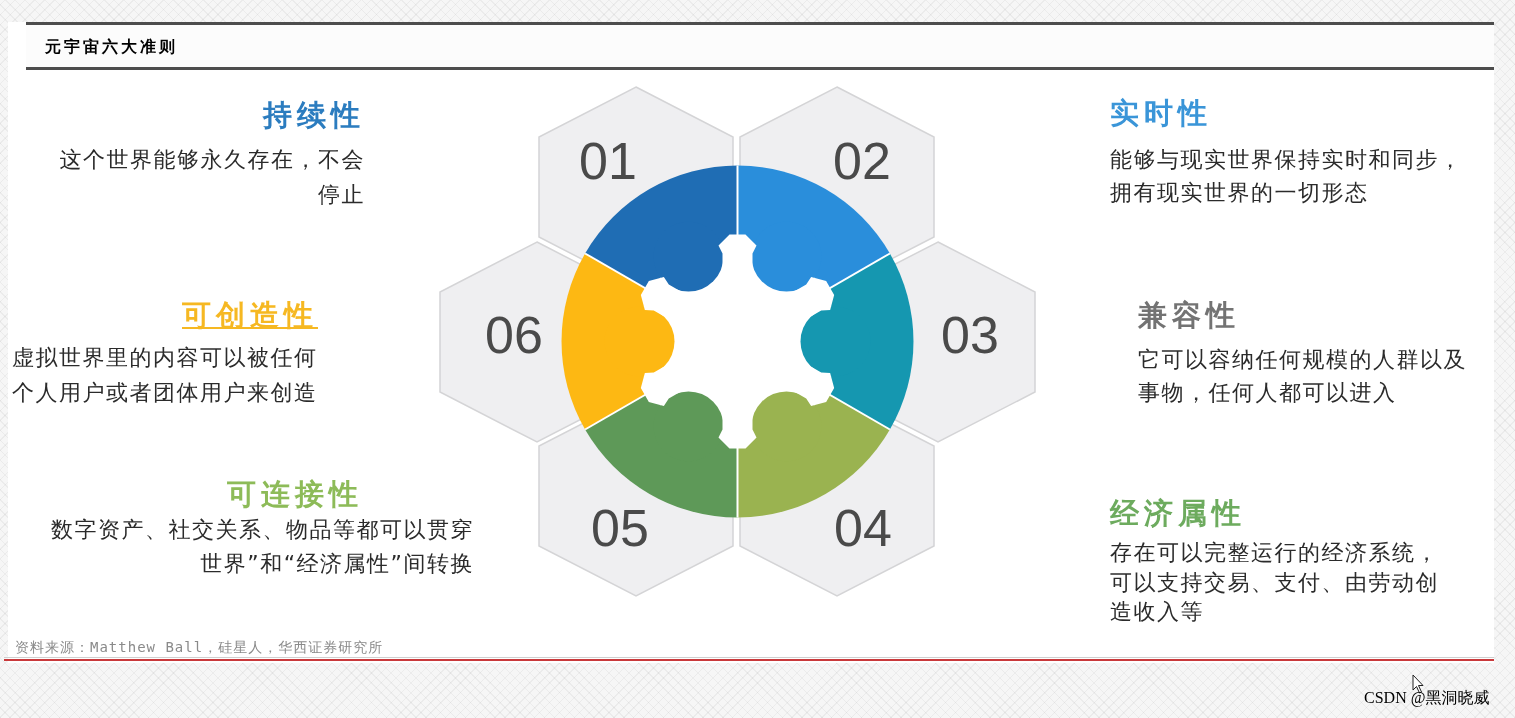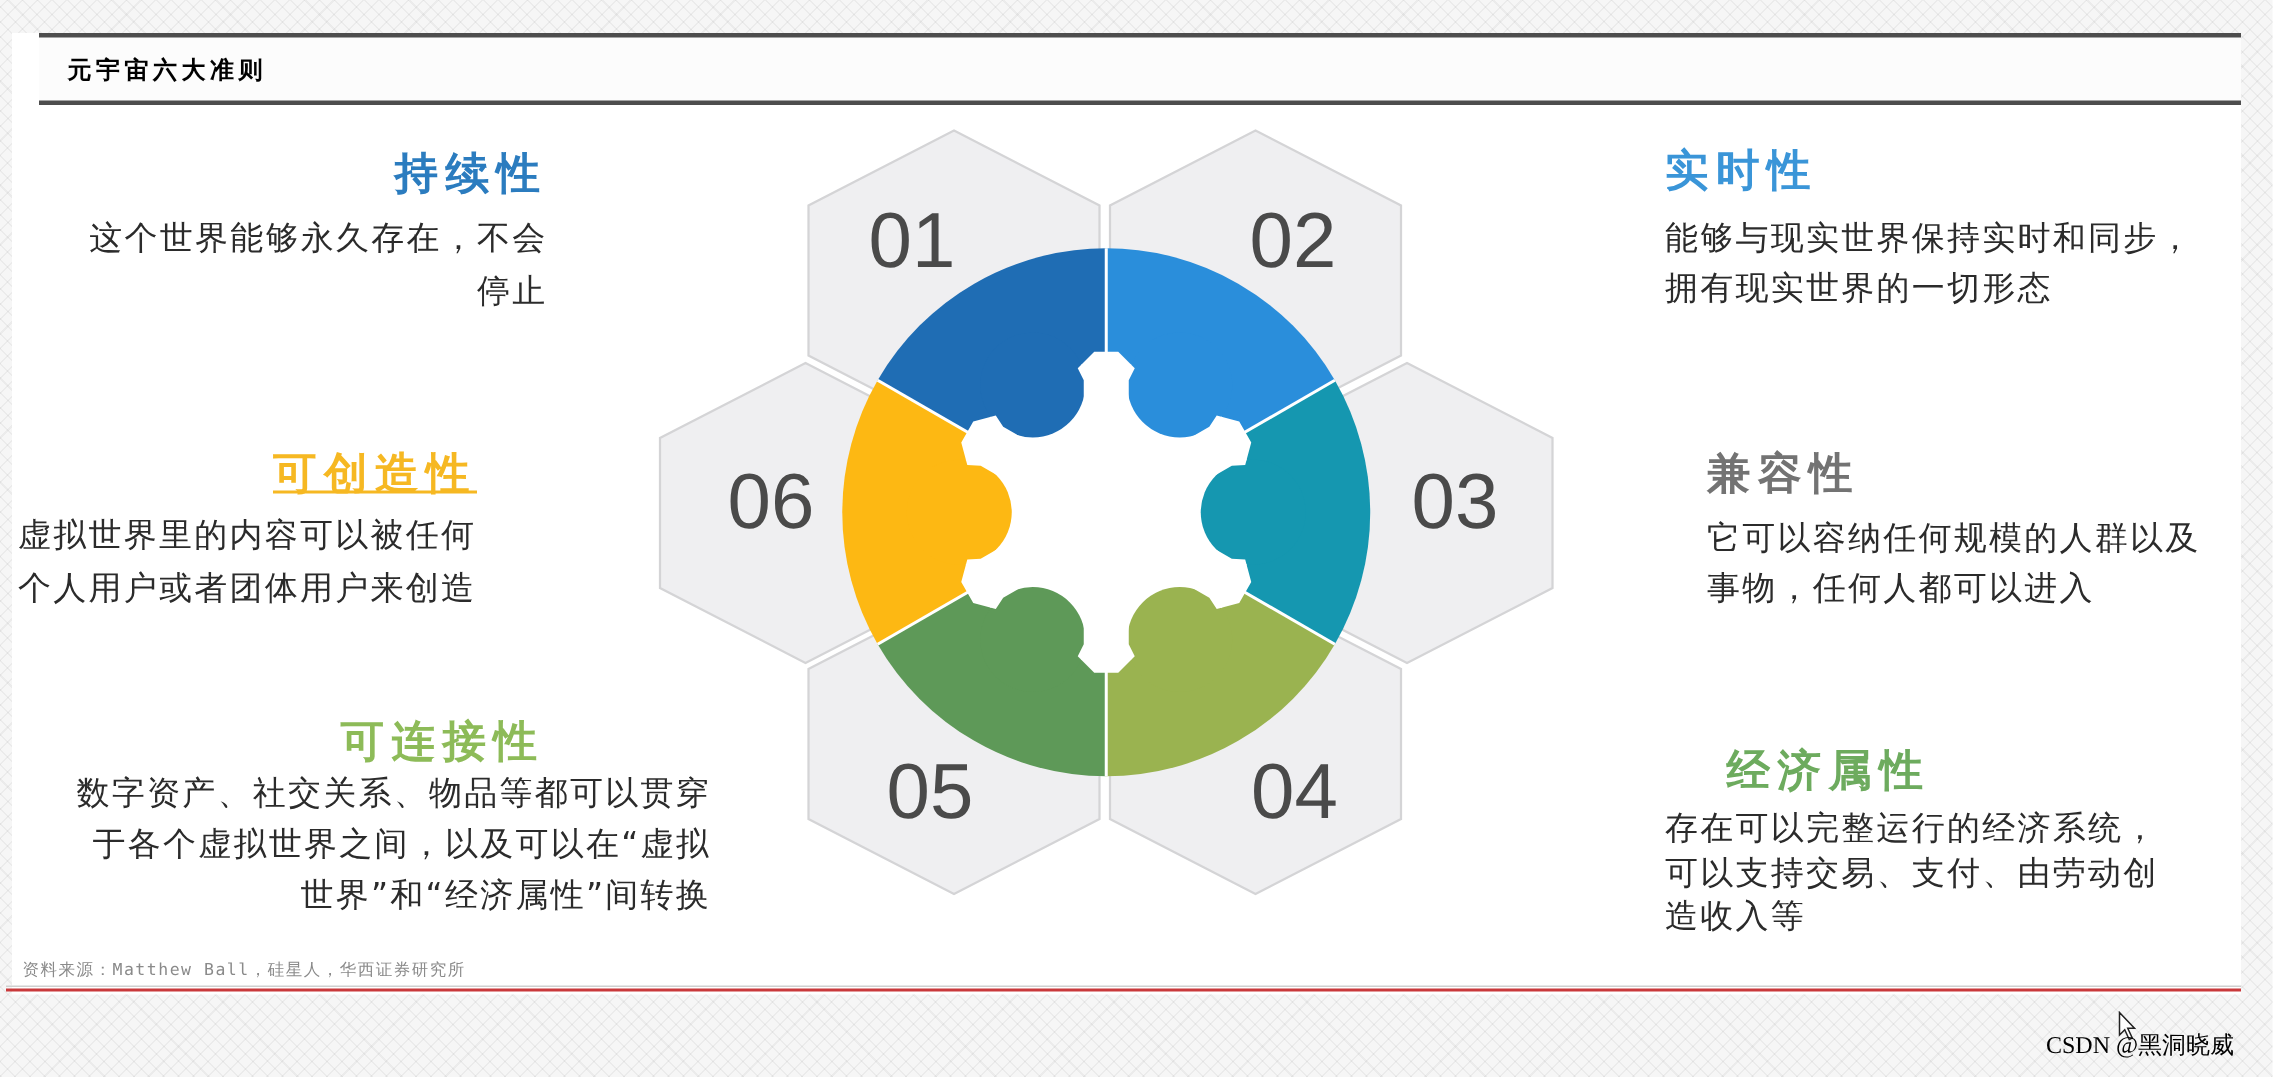--- a/index.html
+++ b/index.html
@@ -37,21 +37,21 @@
     letter-spacing: 5px; white-space: nowrap;
   }
   .pdesc {
     position: absolute; font-size: 22px; letter-spacing: 1.5px; color: #2b2b2b; white-space: nowrap;
   }
   .right-align { text-align: right; }
 
   .footer-gray { left: 4px; top: 657px; width: 1490px; height: 1px; background: #cfcfcf; }
   .footer-red { left: 4px; top: 659px; width: 1490px; height: 2px; background: #c9393b; }
   .source {
-    left: 15px; top: 637px; line-height: 20px; font-size: 11px; letter-spacing: 1px; color: #8a8a8a;
+    left: 15px; top: 637px; line-height: 20px; font-size: 14px; letter-spacing: 1px; color: #8a8a8a;
     font-family: "DejaVu Sans Mono", "Liberation Mono", monospace; white-space: nowrap;
   }
   .cursor { left: 1412px; top: 674px; }
   .watermark {
     left: 1364px; top: 688px; line-height: 20px; font-size: 16px; color: #000000;
     font-family: Liberation Serif, serif; white-space: nowrap;
   }
 </style>
 </head>
 <body>
@@ -136,37 +136,36 @@
 
 <div class="ptitle right-align" style="left: 100px; width: 218px; top: 295px; color: rgb(246, 184, 34); text-decoration: underline;">可创造性</div>
 <div class="pdesc" style="left:12px; top:340px; line-height:35px;">
   <div>虚拟世界里的内容可以被任何</div>
   <div>个人用户或者团体用户来创造</div>
 </div>
 
 <div class="ptitle right-align" style="left: 150px; width: 213px; top: 474px; color: rgb(141, 187, 88);">可连接性</div>
 <div class="pdesc right-align" style="left:20px; width:454px; top:513px; line-height:34px;">
   <div>数字资产、社交关系、物品等都可以贯穿</div>
-  <div>于各个虚拟世界之间，以及可以在“虚拟</div>
   <div>世界”和“经济属性”间转换</div>
 </div>
 
 <div class="ptitle" style="left: 1110px; top: 93px; color: rgb(58, 149, 216);">实时性</div>
 <div class="pdesc" style="left:1110px; top:143px; line-height:33px;">
   <div>能够与现实世界保持实时和同步，</div>
   <div>拥有现实世界的一切形态</div>
 </div>
 
 <div class="ptitle" style="left: 1138px; top: 295px; color: #737373;">兼容性</div>
 <div class="pdesc" style="left:1138px; top:343px; line-height:33px;">
   <div>它可以容纳任何规模的人群以及</div>
   <div>事物，任何人都可以进入</div>
 </div>
 
-<div class="ptitle" style="left: 1110px; top: 493px; color: rgb(109, 171, 94); margin-left: 41px;">经济属性</div>
+<div class="ptitle" style="left: 1110px; top: 493px; color: rgb(109, 171, 94);">经济属性</div>
 <div class="pdesc" style="left:1110px; top:538px; line-height:29.5px;">
   <div>存在可以完整运行的经济系统，</div>
   <div>可以支持交易、支付、由劳动创</div>
   <div>造收入等</div>
 </div>
 
 <div class="abs source">资料来源：Matthew Ball，硅星人，华西证券研究所</div>
 <div class="abs footer-gray"></div>
 <div class="abs footer-red"></div>
 

